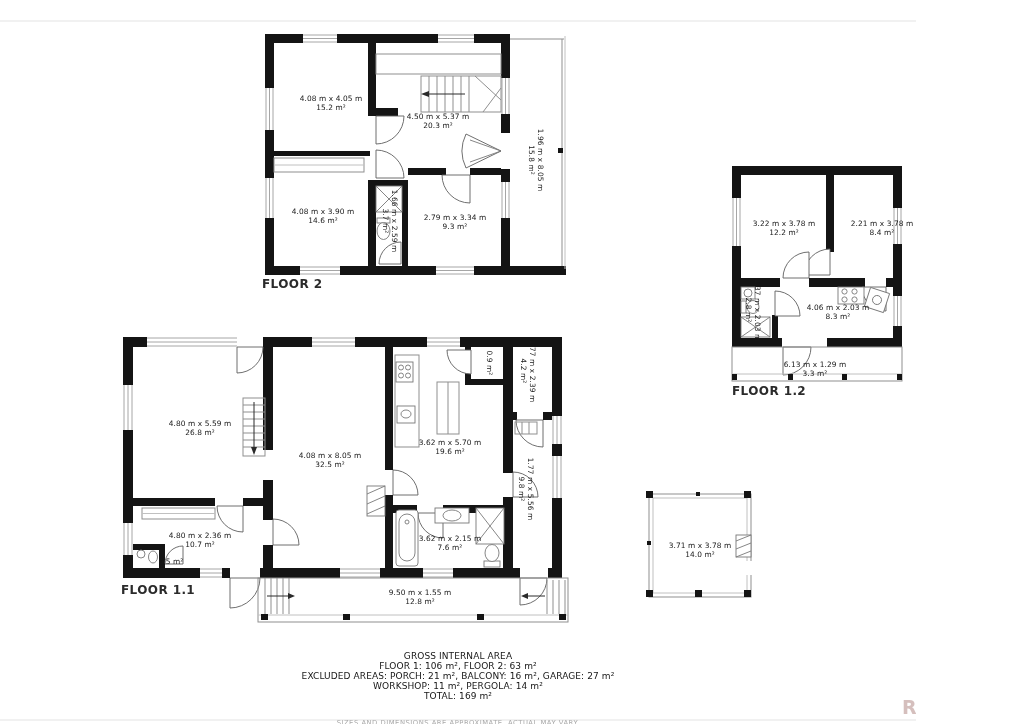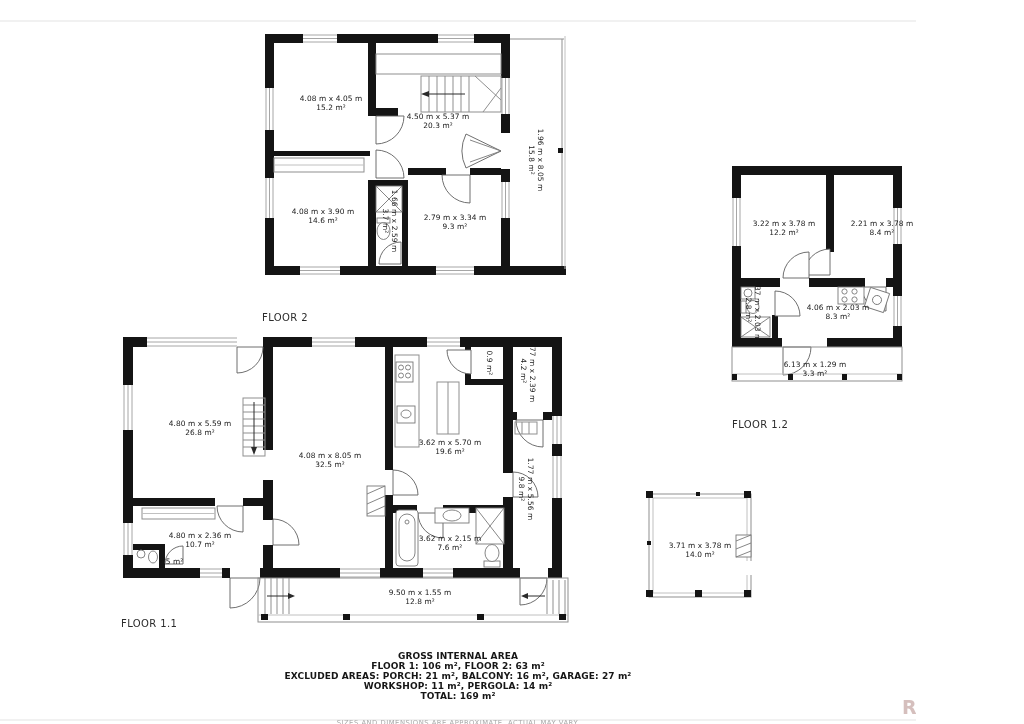--- a/index.html
+++ b/index.html
@@ -15,24 +15,24 @@
   .dw{fill:#ffffff;stroke:#5f5f5f;stroke-width:0.9;}
   .fx{fill:#ffffff;stroke:#787878;stroke-width:0.9;}
   .fxl{stroke:#787878;stroke-width:0.9;fill:none;}
   .arr{stroke:#2a2a2a;stroke-width:1;fill:none;}
   .arrh{fill:#2a2a2a;}
   
   .rlabel{position:absolute;transform:translate(-50%,-50%);text-align:center;
           font-size:7.4px;line-height:9px;color:#181818;white-space:nowrap;letter-spacing:0.1px;}
   .rlabel.v{transform:translate(-50%,-50%) rotate(90deg);}
   .rlabel span{display:block;}
-  .flabel{position:absolute;font-size:10px;font-weight:400;color:#2b2b2b;letter-spacing:0.4px;margin-top:35px;}
+  .flabel{position:absolute;font-size:12px;font-weight:700;color:#2b2b2b;letter-spacing:0.4px;}
   
   .summary{position:absolute;left:0;right:0;top:651px;text-align:center;color:#161616;}
-  .summary .sline{font-size:9px;line-height:10px;font-weight:700;letter-spacing:0.1px;}
+  .summary .sline{font-size:9px;line-height:10px;font-weight:400;letter-spacing:0.1px;}
   .summary .disclaimer{font-size:6.8px;line-height:9px;font-weight:400;color:#a9a9a9;letter-spacing:0.5px;margin-top:18px;}
   
   .watermark{position:absolute;left:889px;top:677px;width:132px;height:44px;}
   .wm-roofs{position:absolute;left:40px;top:0px;}
   .wm-text{position:absolute;left:0;top:19px;white-space:nowrap;font-weight:700;
            font-size:19px;letter-spacing:-0.6px;line-height:22px;margin-left:13px;}
   .wm-real{color:rgba(172,128,124,0.50);}
   .wm-bonus{color:rgba(213,104,98,0.62);}
   .wm-tld{color:rgba(213,104,98,0.62);font-size:10px;letter-spacing:0;}
   .artifact{position:absolute;left:0;right:0;height:2px;background:#f1f1f1;}

